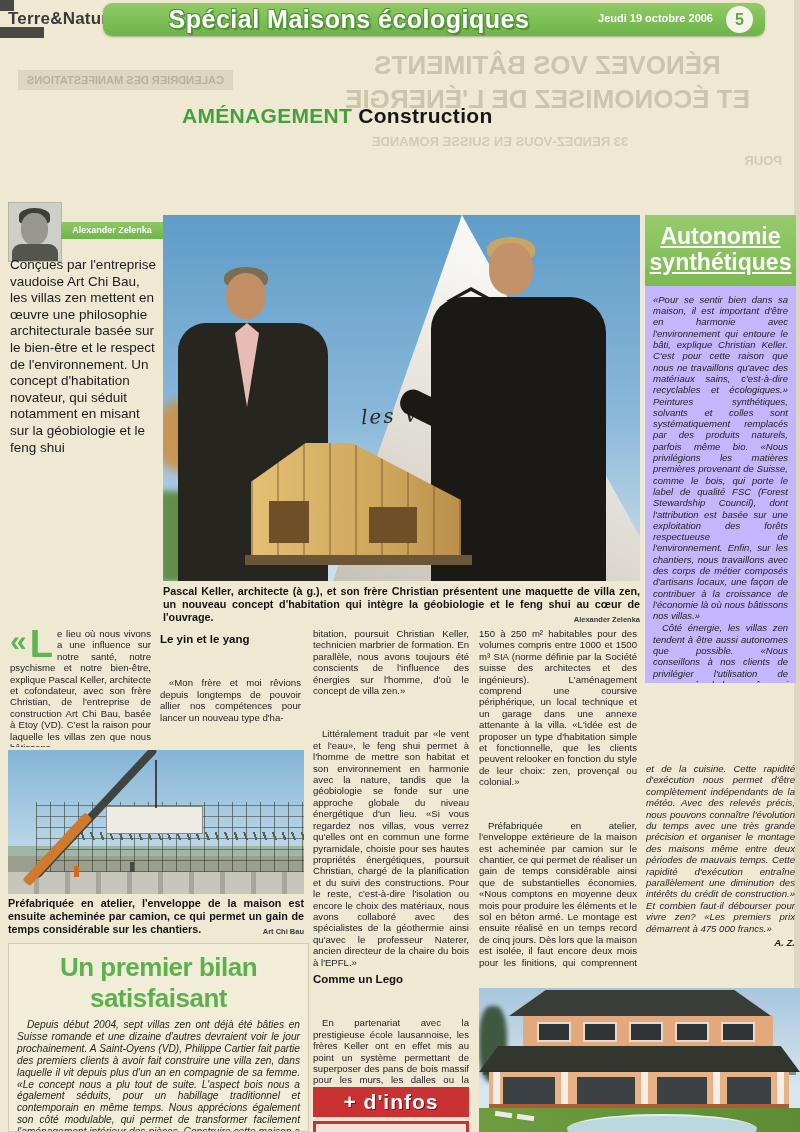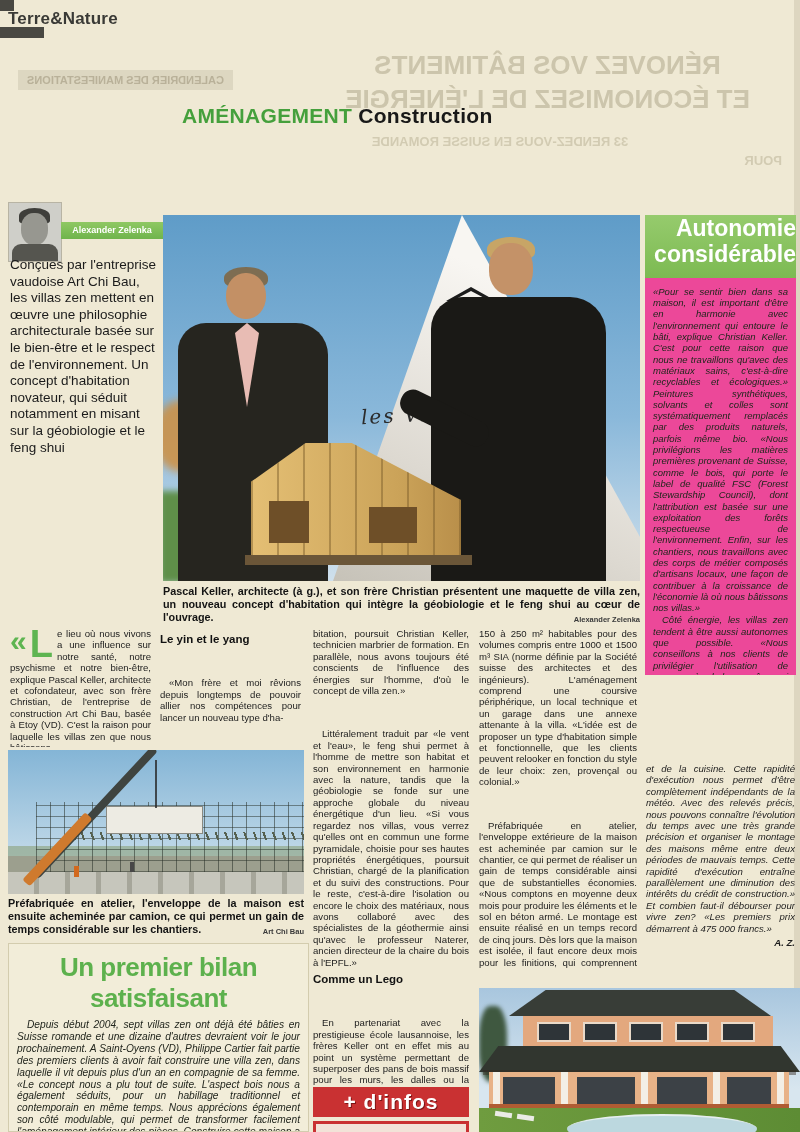--- a/index.html
+++ b/index.html
@@ -61,22 +61,22 @@
   .model-open1{position:absolute;left:18px;top:58px;width:40px;height:42px;background:#6e4f28;}
   .model-open2{position:absolute;left:118px;top:64px;width:48px;height:36px;background:#6e4f28;}
   .model-base{position:absolute;left:-6px;top:112px;width:108%;height:10px;background:#6b5638;}
   
   .caption{font-size:10.8px;font-weight:bold;line-height:13px;color:#141414;text-align:justify;}
   .credit{font-size:7.5px;font-weight:bold;color:#3a3a3a;float:right;margin-top:2px;}
   .cap-main{left:163px;top:585px;width:477px;}
   .cap-crane{left:8px;top:897px;width:296px;}
   
   .sidebar{left:645px;top:215px;width:151px;}
-  .sb-head{background:linear-gradient(180deg,#96cb6d,#7cba52);color:#fff;text-align:right;font-weight:bold;font-size:23px;line-height:1.15;padding:0 0 10px;}
-  .sb-body{background:#ec4899;padding:8px 8px 6px;font-style:italic;font-size:9.5px;line-height:11.3px;text-align:justify;color:#20261c;height:383px;overflow:hidden;}
+  .sb-head{background:linear-gradient(180deg,#96cb6d,#7cba52);color:#fff;text-align:center;font-weight:bold;font-size:23px;line-height:1.15;padding:8px 0 10px;text-decoration:underline;}
+  .sb-body{background:#c4b5fd;padding:8px 8px 6px;font-style:italic;font-size:9.5px;line-height:11.3px;text-align:justify;color:#20261c;height:383px;overflow:hidden;}
   .sb-body p{margin:0;}
   .sb-body p.ind{text-indent:9px;margin-top:1px;}
   
   .col{font-size:9.6px;line-height:11.4px;text-align:justify;color:#1d1d1d;overflow:hidden;}
   .col p{margin:0;}
   .col p.ind{text-indent:9px;margin-top:32px;}
   .col h3{margin:6px 0 2px;font-size:11.5px;color:#111;}
   .c1{left:10px;top:628px;width:141px;height:119px;}
   .c2{left:160px;top:628px;width:141px;height:119px;}
   .c3{left:313px;top:628px;width:156px;height:457px;}
@@ -127,20 +127,25 @@
 </head>
 <body>
 
 <div class="page">
 
   <div class="abs scanmark" style="left:0;top:0;width:14px;height:11px;"></div>
   <div class="abs scanmark" style="left:0;top:27px;width:44px;height:11px;"></div>
   <div class="abs edge-right"></div>
 
   <div class="abs pub-logo">Terre&amp;Nature</div>
+  <div class="abs band">
+    <div class="band-title">Spécial Maisons écologiques</div>
+    <div class="band-date">Jeudi 19 octobre 2006</div>
+    <div class="page-circle">5</div>
+  </div>
 
   <div class="abs ghost-bar">CALENDRIER DES MANIFESTATIONS</div>
   <div class="abs ghost gh1">RÉNOVEZ VOS BÂTIMENTS</div>
   <div class="abs ghost gh2">ET ÉCONOMISEZ DE L'ÉNERGIE</div>
   <div class="abs ghost gh3">33 RENDEZ-VOUS EN SUISSE ROMANDE</div>
   <div class="abs ghost gh4">POUR</div>
 
   <div class="abs kicker">
     <span class="sec">AMÉNAGEMENT</span>
     <span> </span>
@@ -194,21 +199,21 @@
   </div>
 
   <div class="abs caption cap-main">
     <span>Pascal Keller, architecte (à g.), et son frère Christian présentent une maquette de villa zen, un nouveau concept d'habitation qui intègre la géobiologie et le feng shui au cœur de l'ouvrage.</span>
     <span class="credit">Alexander Zelenka</span>
   </div>
 
   <div class="abs sidebar">
     <div class="sb-head">
       <div>Autonomie</div>
-      <div>considérable</div>
+      <div>synthétiques</div>
     </div>
     <div class="sb-body">
       <p>«Pour se sentir bien dans sa maison, il est important d'être en harmonie avec l'environnement qui entoure le bâti, explique Christian Keller. C'est pour cette raison que nous ne travaillons qu'avec des matériaux sains, c'est-à-dire recyclables et écologiques.» Peintures synthétiques, solvants et colles sont systématiquement remplacés par des produits naturels, parfois même bio. «Nous privilégions les matières premières provenant de Suisse, comme le bois, qui porte le label de qualité FSC (Forest Stewardship Council), dont l'attribution est basée sur une exploitation des forêts respectueuse de l'environnement. Enfin, sur les chantiers, nous travaillons avec des corps de métier composés d'artisans locaux, une façon de contribuer à la croissance de l'économie là où nous bâtissons nos villas.»</p>
       <p class="ind">Côté énergie, les villas zen tendent à être aussi autonomes que possible. «Nous conseillons à nos clients de privilégier l'utilisation de pompes à chaleur, même si l'investissement de départ représente un coût supplémentaire. Nous avons également prévu un système de retenue des eaux qui permet de réutiliser l'eau de pluie, pour les sanitaires ou l'arrosage, tandis que les piscines (en option) sont chauffées à l'aide de panneaux solaires.» Enfin, une compatibilité avec le label Minergie est possible, à condition d'équiper les villas d'un système de ventilation contrôlée.</p>
 
     </div>
   </div>
 
   <div class="abs col c1">
     <p>

